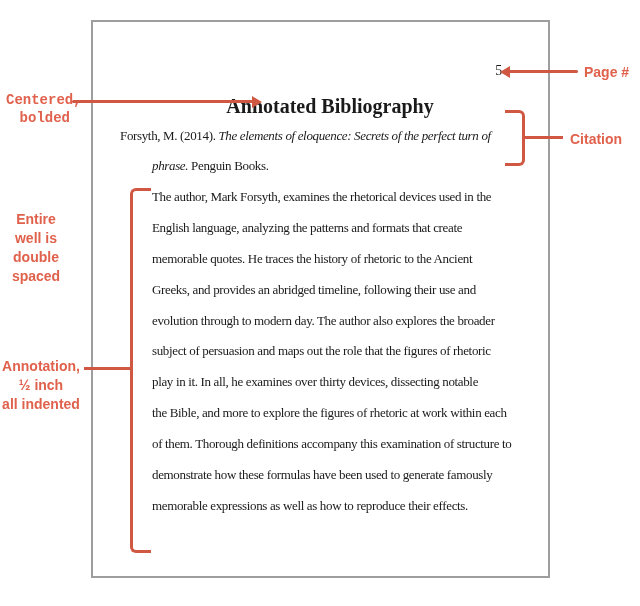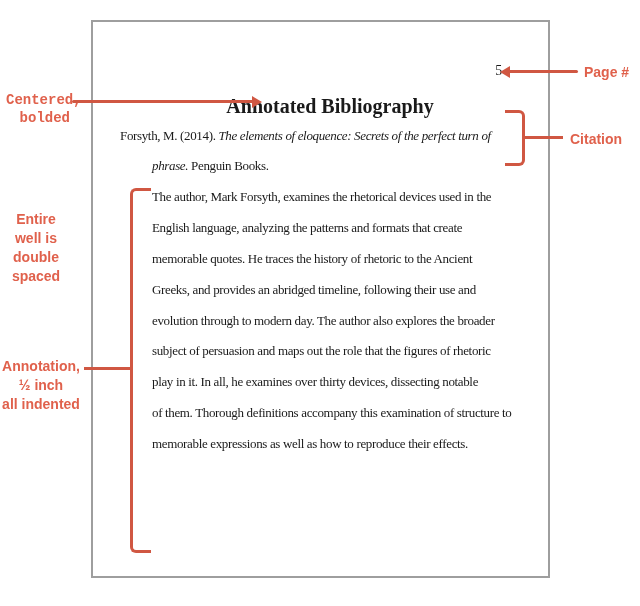--- a/index.html
+++ b/index.html
@@ -133,21 +133,23 @@
   </div>
 
   <div class="annotation-block serif">
     <div class="line">The author, Mark Forsyth, examines the rhetorical devices used in the</div>
     <div class="line">English language, analyzing the patterns and formats that create</div>
     <div class="line">memorable quotes. He traces the history of rhetoric to the Ancient</div>
     <div class="line">Greeks, and provides an abridged timeline, following their use and</div>
     <div class="line">evolution through to modern day. The author also explores the broader</div>
     <div class="line">subject of persuasion and maps out the role that the figures of rhetoric</div>
     <div class="line">play in it. In all, he examines over thirty devices, dissecting notable</div>
+    <div class="line">the Bible, and more to explore the figures of rhetoric at work within each</div>
     <div class="line">of them. Thorough definitions accompany this examination of structure to</div>
+    <div class="line">demonstrate how these formulas have been used to generate famously</div>
     <div class="line">memorable expressions as well as how to reproduce their effects.</div>
   </div>
 
   <div class="callout align-right label-centered-bolded">
     <div>Centered,</div>
     <div>bolded</div>
   </div>
   <div class="shape hline" style="left:72px; top:100px; width:182px;"></div>
   <div class="arrowhead right" style="left:252px; top:95.5px;"></div>
 

